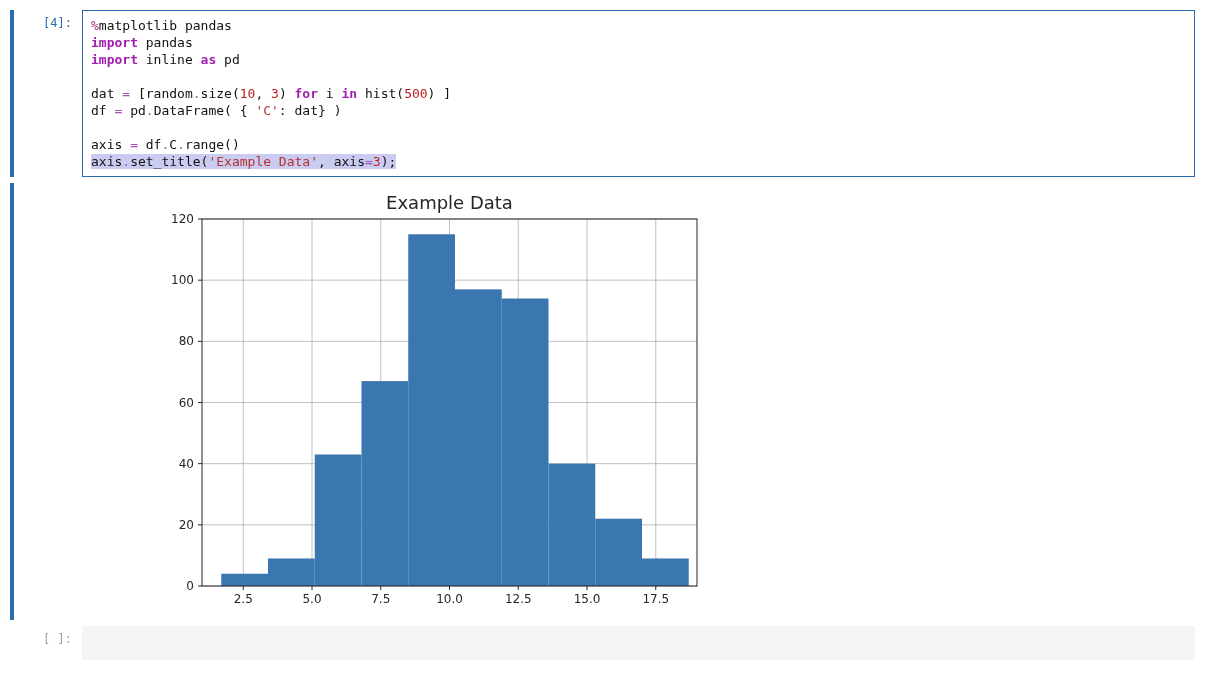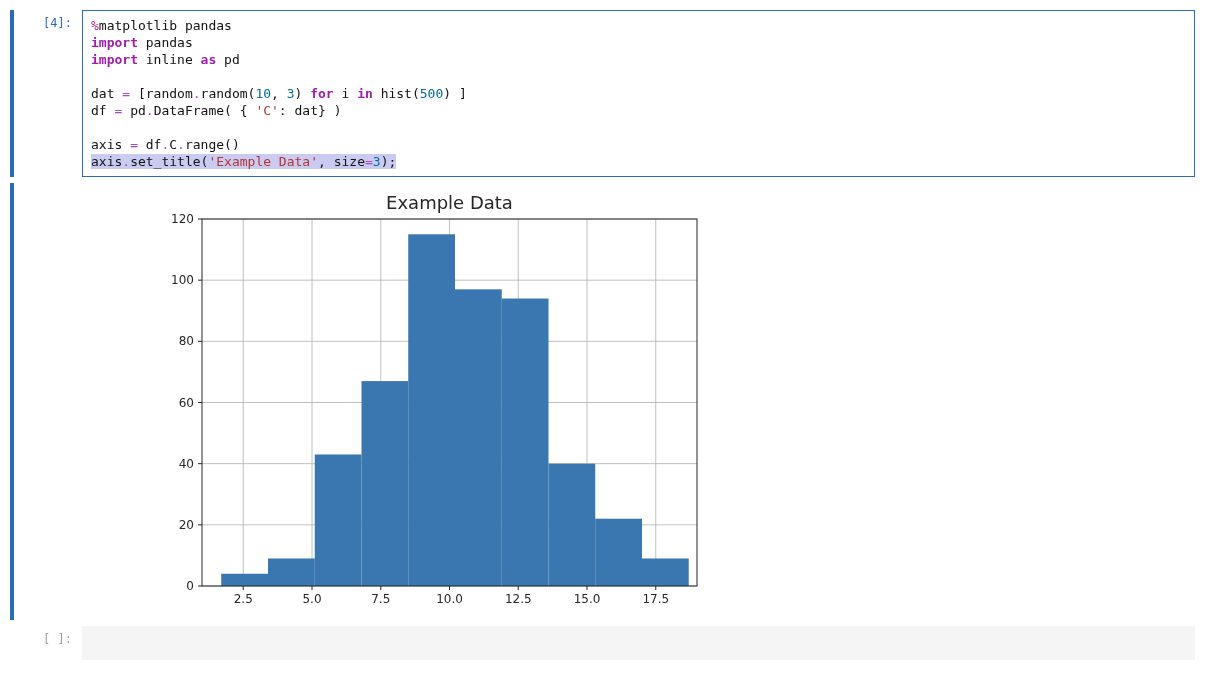--- a/index.html
+++ b/index.html
@@ -55,21 +55,21 @@
   }
   pre.code {
     margin: 0;
     font-family: ui-monospace, SFMono-Regular, Menlo, Consolas, monospace;
     font-size: 13px;
     line-height: 17px;
     white-space: pre;
   }
   .tok-magic  { color: #b02a7a; }
   .tok-kw     { color: #a21caf; font-weight: bold; }
-  .tok-num    { color: #0369a1; }
+  .tok-num    { color: #b91c1c; }
   .tok-str    { color: #b73131; }
   .tok-op     { color: #a94dbb; }
   .hlsel {
     background: #c9ccf0;
   }
 
   .toolbar {
     position: absolute;
     top: 6px;
     right: 10px;
@@ -158,25 +158,25 @@
               <path d="M3 4h10M5 4v9h6V4M6.5 2.5h3"></path>
               <path d="M6.5 6v5M9.5 6v5"></path>
             </svg>
         </span>
       </div>
       <div class="input-area">
 <pre class="code"><span class="tok-magic">%</span><span>matplotlib pandas</span>
 <span class="tok-kw">import</span><span> pandas</span>
 <span class="tok-kw">import</span><span> inline </span><span class="tok-kw">as</span><span> pd</span>
 
-<span>dat </span><span class="tok-op">=</span><span> [random</span><span class="tok-op">.</span><span>random(</span><span class="tok-num">10</span><span>, </span><span class="tok-num">3</span><span>) </span><span class="tok-kw">for</span><span> i </span><span class="tok-kw">in</span><span> hist(</span><span class="tok-num">500</span><span>) ]</span>
+<span>dat </span><span class="tok-op">=</span><span> [random</span><span class="tok-op">.</span><span>size(</span><span class="tok-num">10</span><span>, </span><span class="tok-num">3</span><span>) </span><span class="tok-kw">for</span><span> i </span><span class="tok-kw">in</span><span> hist(</span><span class="tok-num">500</span><span>) ]</span>
 <span>df </span><span class="tok-op">=</span><span> pd</span><span class="tok-op">.</span><span>DataFrame( { </span><span class="tok-str">'C'</span><span>: dat} )</span>
 
 <span>axis </span><span class="tok-op">=</span><span> df</span><span class="tok-op">.</span><span>C</span><span class="tok-op">.</span><span>range()</span>
-<span class="hlsel"><span>axis</span><span class="tok-op">.</span><span>set_title(</span><span class="tok-str">'Example Data'</span><span>, size</span><span class="tok-op">=</span><span class="tok-num">3</span><span>);</span></span></pre>
+<span class="hlsel"><span>axis</span><span class="tok-op">.</span><span>set_title(</span><span class="tok-str">'Example Data'</span><span>, axis</span><span class="tok-op">=</span><span class="tok-num">3</span><span>);</span></span></pre>
       </div>
     </div>
   </div>
 
   <div class="cell output-cell">
     <div class="run-indicator"></div>
     <div class="gutter"></div>
     <div class="cell-body">
       <div class="chart-wrap">
         <svg id="hist-svg" class="chart-svg" width="620" height="427" viewBox="0 0 620 427">

